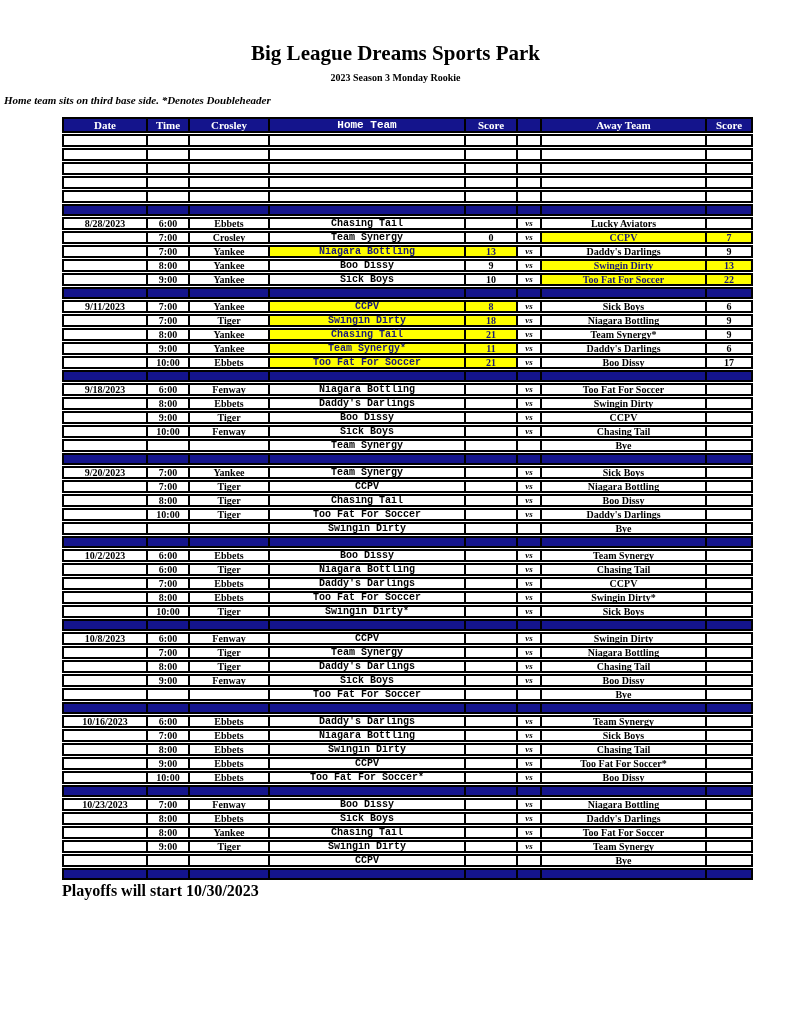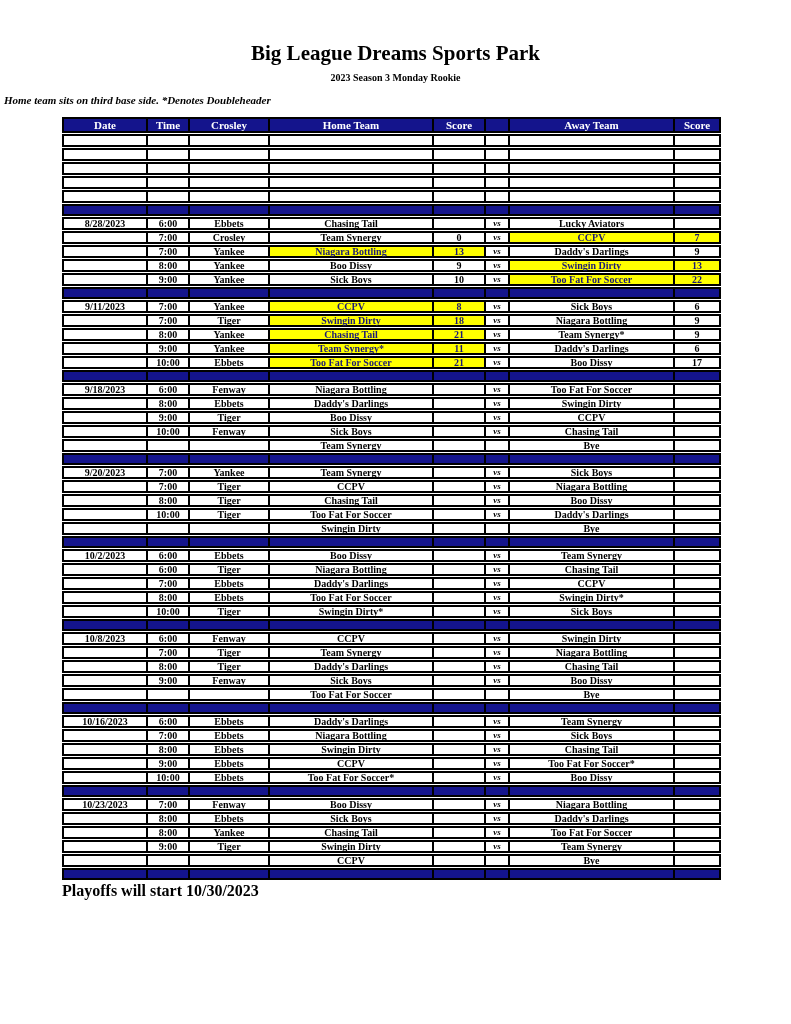--- a/index.html
+++ b/index.html
@@ -27,21 +27,21 @@
     border:2px solid #000;border-left:none;
     height:13px;background:#fff;
     display:flex;align-items:center;justify-content:center;
     font-size:10px;font-weight:bold;line-height:9px;color:#000;
     white-space:nowrap;overflow:visible;
   }
   .cell:first-child{border-left:2px solid #000;}
   .c0{width:86px;}
   .c1{width:42px;}
   .c2{width:80px;}
-  .c3{width:164px;}
+  .c3{width:196px;font-family:Liberation Mono, monospace;}
   .c4{width:52px;}
   .c5{width:24px;}
   .c6{width:165px;}
   .c7{width:46px;}
   .row.header .cell{
     height:16px;background:#14148C;color:#ffffff;
     font-size:11px;border-color:#000;
   }
   .row.sep .cell{
     height:12px;background:#14148C;border-color:#000;

